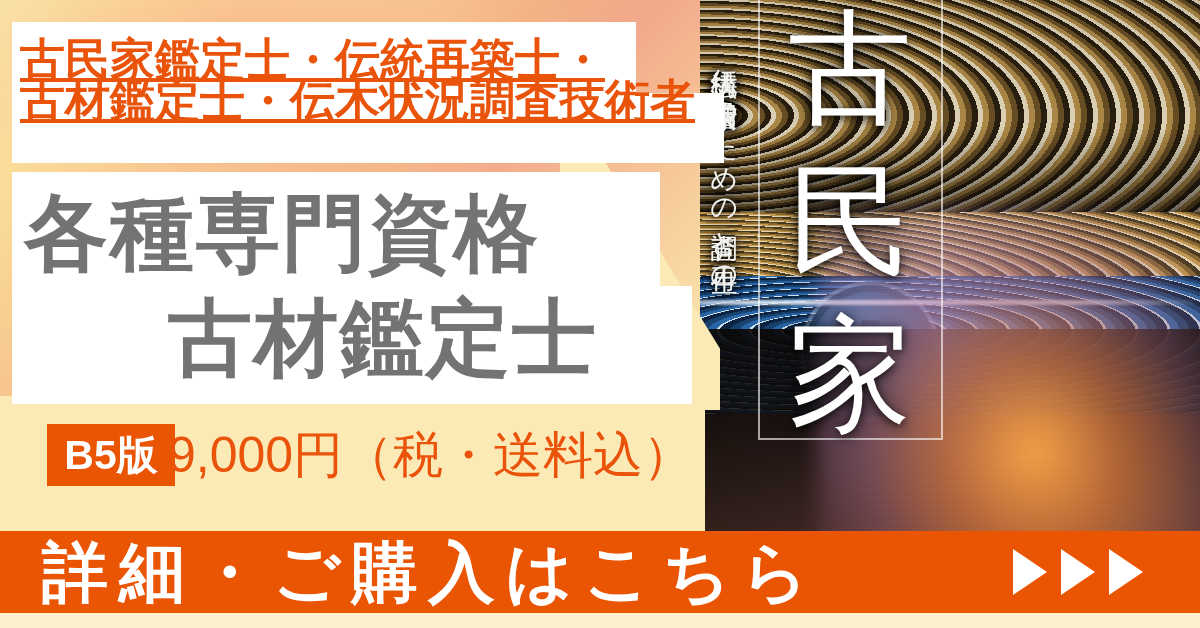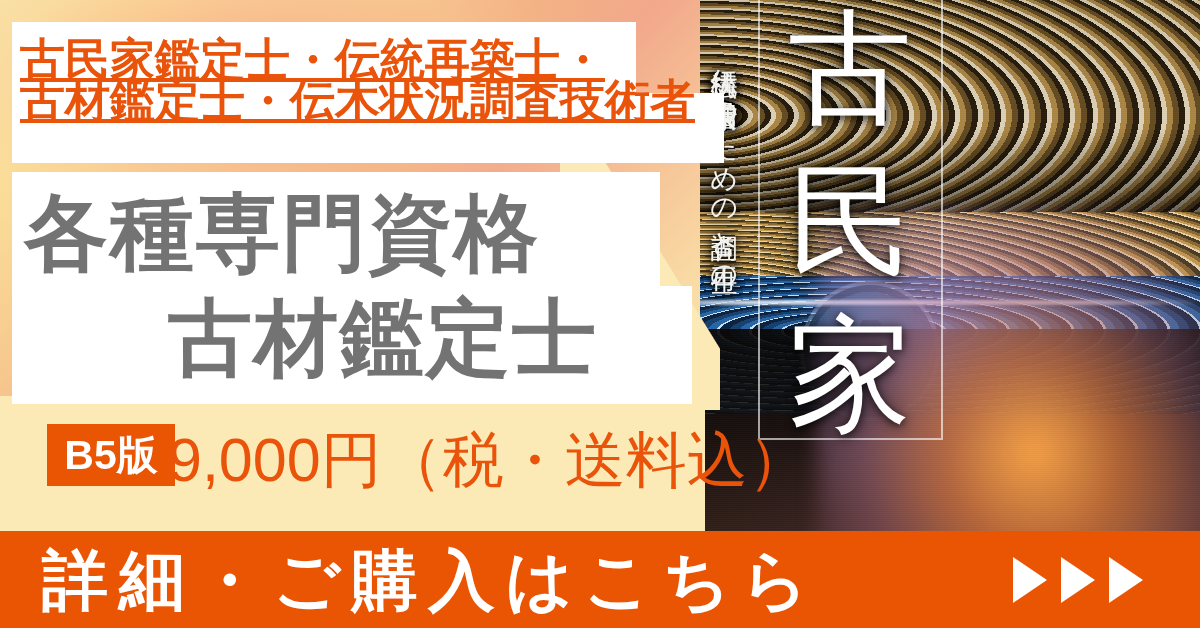--- a/index.html
+++ b/index.html
@@ -173,27 +173,27 @@
   .badge{
     position:absolute;left:20px;top:424px;width:128px;height:62px;
     background:#ea5504;
     display:flex;align-items:center;justify-content:center;margin-left:27px;
   }
   .badge span{
     color:#fff;font-size:41px;font-weight:700;line-height:1;letter-spacing:0px;
   }
   .price{
     position:absolute;left:168px;top:430px;
-    color:#e9530a;font-size:61px;font-weight:400;line-height:1;
+    color:#e9530a;font-size:50px;font-weight:400;line-height:1;
     letter-spacing:0px;white-space:nowrap;
   }
 
   
   .cta{
-    position:absolute;left:0;top:531px;width:1200px;height:97px;
+    position:absolute;left:0;top:531px;width:1200px;height:82px;
     background:#ea5504;
     display:flex;align-items:center;
   }
   .cta-text{
     position:absolute;left:42px;top:50%;transform:translateY(-50%);
     color:#fff;font-size:66px;font-weight:700;line-height:1;
     letter-spacing:11px;white-space:nowrap;
   }
   .cta-arrows{
     position:absolute;left:1013px;top:50%;transform:translateY(-50%);

